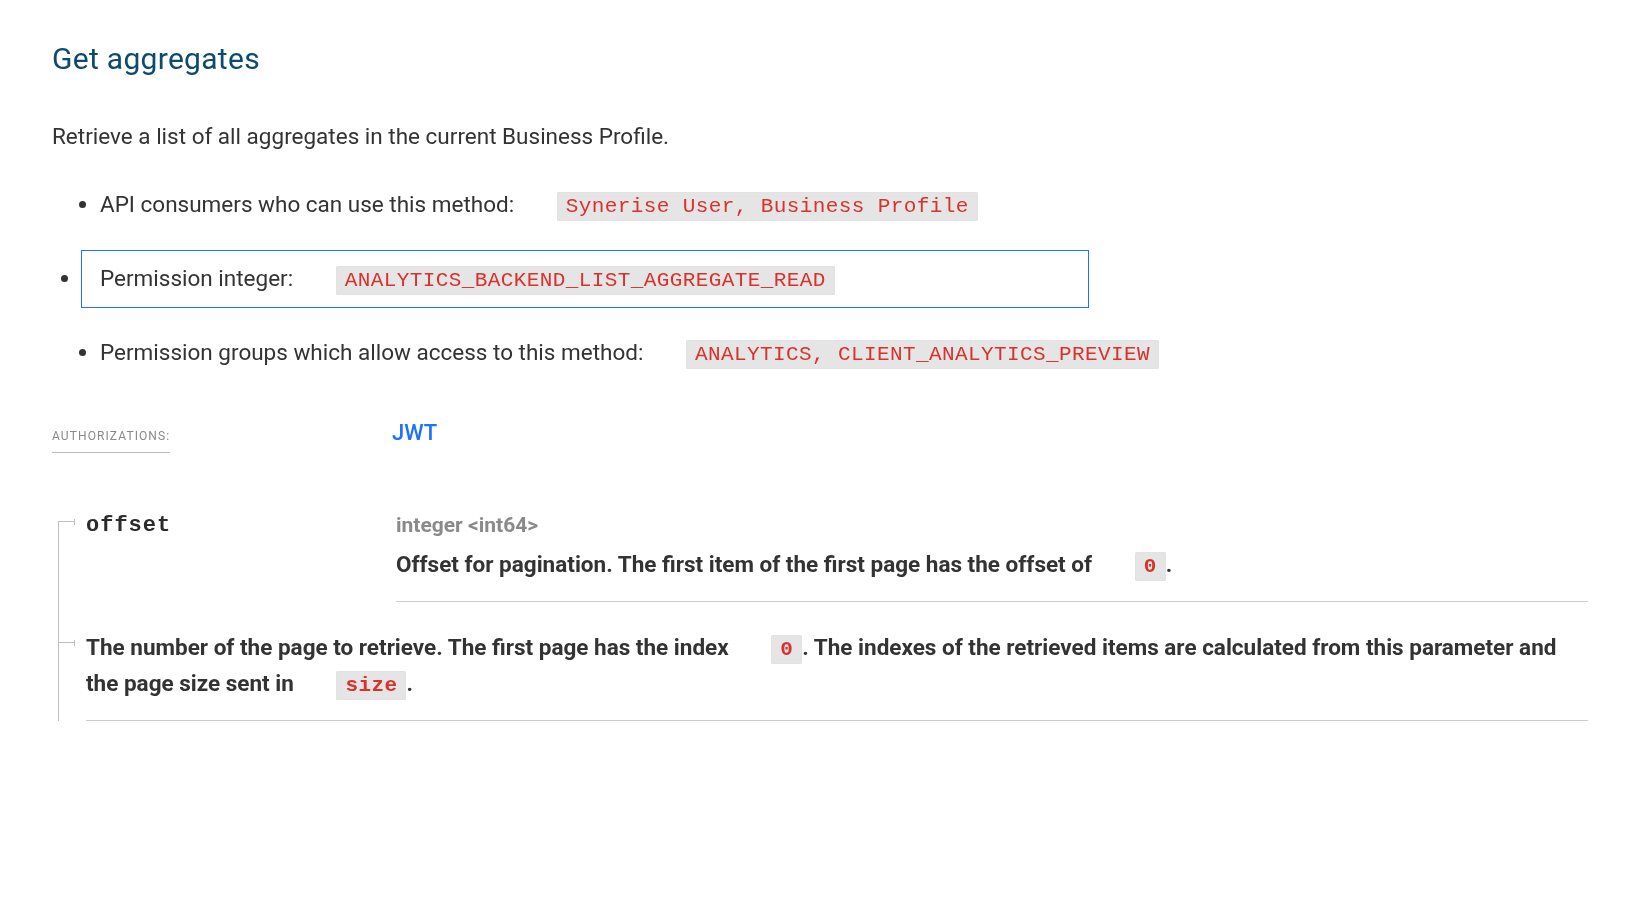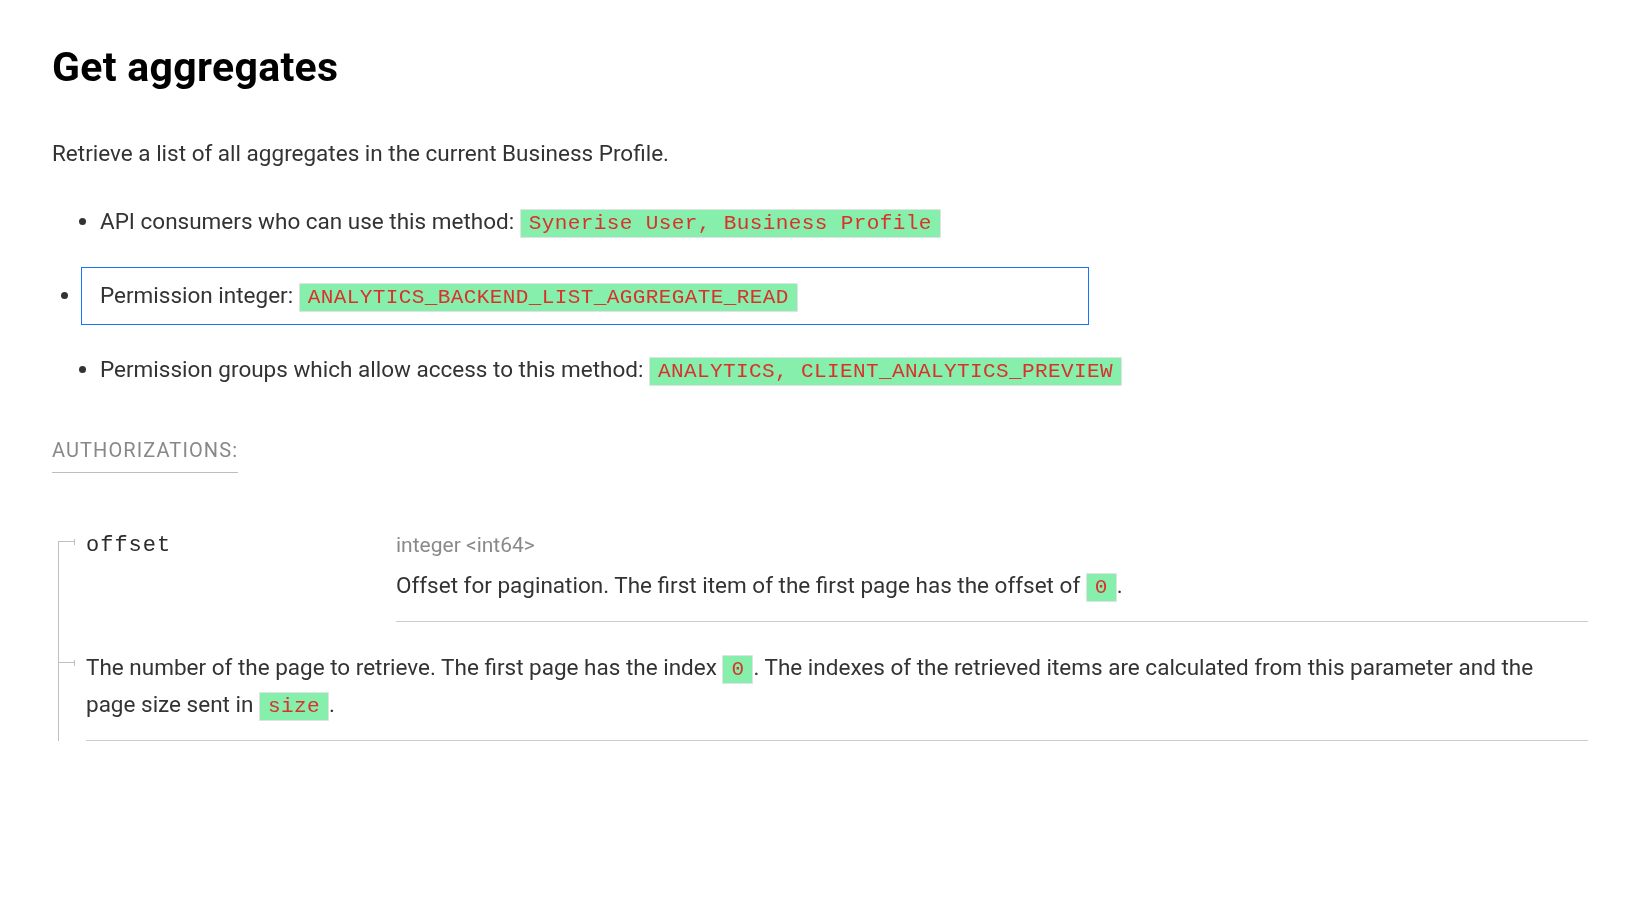--- a/index.html
+++ b/index.html
@@ -5,24 +5,24 @@
   * { box-sizing: border-box; margin: 0; padding: 0; }
   html, body { width: 1640px; height: 900px; background: #fff; }
   body {
     font-family: -apple-system, BlinkMacSystemFont, "Segoe UI", Roboto, "Helvetica Neue", Arial, sans-serif;
     color: #333;
     padding: 36px 52px;
     font-size: 22.5px;
     line-height: 1.55;
   }
   h1 {
-    font-size: 41px;
-    font-weight: 700;
+    font-size: 30px;
+    font-weight: 400;
     letter-spacing: 0.3px;
-    color: #000000;
+    color: #0c4a6e;
     margin-bottom: 36px;
   }
   .intro { margin-bottom: 24px; }
   ul.info-list {
     list-style: disc;
     padding-left: 48px;
     margin-bottom: 34px;
   }
   ul.info-list li {
     padding: 6px 0;
@@ -36,38 +36,39 @@
     padding-left: 18px !important;
     padding-right: 30px;
     margin-right: 500px;
     margin-top: 18px;
     margin-bottom: 18px;
   }
   li.highlighted::marker { }
   code.inline {
     font-family: "Courier New", Courier, monospace;
     font-size: 21px;
-    background: #86efac;
+    background: #e5e5e5;
     border: 1px solid #e2e2e2;
     border-radius: 2px;
     padding: 2px 8px 2px 8px;
     color: #d9322c;
     letter-spacing: 0.4px;
     white-space: nowrap;
+    margin-left: 37px;
   }
   .section {
     margin-top: 10px;
   }
   .label-col {
     width: 340px;
     flex: 0 0 340px;
   }
   .value-col { flex: 1; }
   .auth-label, .section-heading {
-    font-size: 20px;
+    font-size: 12px;
     letter-spacing: 1.1px;
     color: #888;
     font-weight: 400;
   }
   .auth-row {
     display: flex;
     align-items: baseline;
     margin-bottom: 28px;
   }
   .auth-row .label-col .auth-label {
@@ -79,21 +80,21 @@
     color: #1a73ff;
     font-size: 22px;
     font-weight: 500;
     text-decoration: none;
   }
   .section-heading-row {
     border-bottom: 1px solid #ccc;
     padding-bottom: 10px;
     margin-bottom: 0;
   }
-  .params { margin-top: 0; }
+  .params { margin-top: 0; font-weight: bold; }
   .param-row { display: flex; position: relative; }
   .param-tree {
     width: 34px;
     position: relative;
     flex: 0 0 34px;
   }
   .param-tree::before {
     content: "";
     position: absolute;
     left: 6px;
@@ -155,20 +156,23 @@
   <li>
     <span>Permission groups which allow access to this method: </span><code class="inline">ANALYTICS, CLIENT_ANALYTICS_PREVIEW</code>
   </li>
 </ul>
 
 <div class="section">
   <div class="auth-row">
     <div class="label-col">
       <span class="auth-label">AUTHORIZATIONS:</span>
     </div>
+    <div class="value-col">
+      <a href="#" class="jwt-link">JWT</a>
+    </div>
   </div>
 
 
   <div class="params">
 
     <div class="param-row tree-root-offset">
       <div class="param-tree">
           <div class="branch"></div>
         </div>
       <div class="param-name">offset</div>

